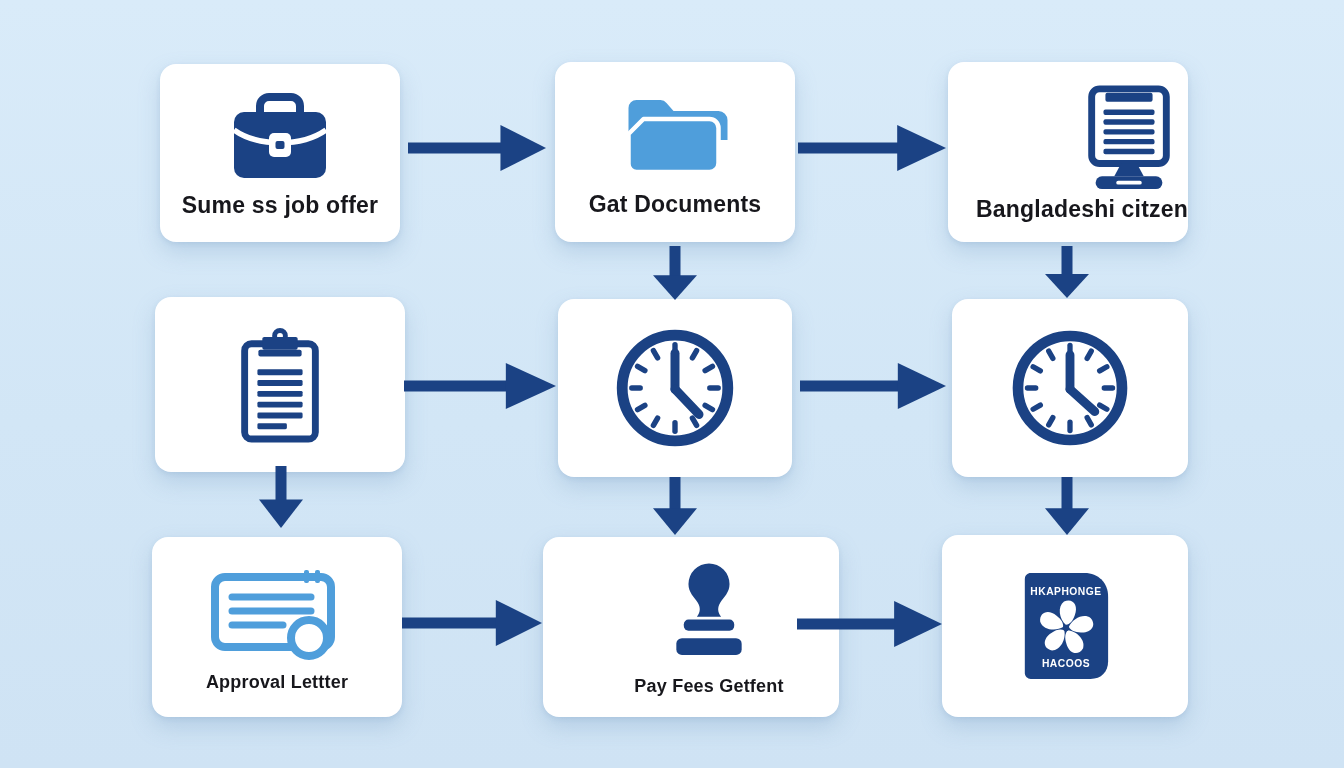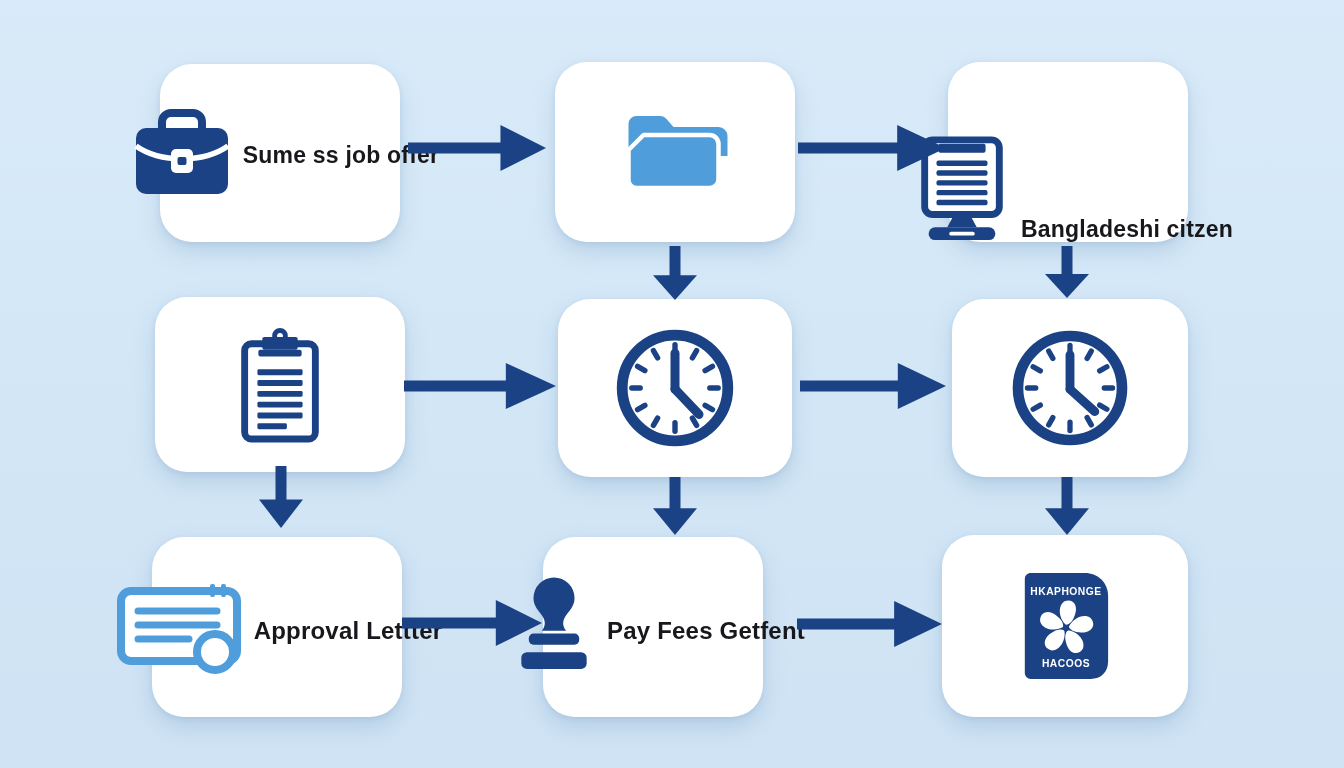--- a/index.html
+++ b/index.html
@@ -2,31 +2,31 @@
 <html><head>
 <meta charset="utf-8">
 <style>
   html,body{margin:0;padding:0;}
   body{font-family:"Liberation Sans","DejaVu Sans",sans-serif;}
   .stage{
     position:relative;width:1344px;height:768px;overflow:hidden;
     background:linear-gradient(180deg,#d9ebf9 0%,#d2e6f6 55%,#cfe3f4 100%);
   }
   .node{
-    position:absolute;background:#ffffff;border-radius:32px;
+    position:absolute;background:#ffffff;border-radius:16px;
     box-shadow:0 10px 22px rgba(110,150,190,0.28),0 2px 5px rgba(130,165,200,0.22);
-    display:flex;flex-direction:row;align-items:center;justify-content:center;
+    display:flex;flex-direction:column;align-items:center;justify-content:center;
   }
   .node .iconwrap{display:flex;align-items:center;justify-content:center;}
   .node .label{
     font-weight:700;color:#17171c;letter-spacing:.2px;line-height:1.1;
     text-align:center;white-space:nowrap;
   }
   .row1 .label{font-size:23px;margin-top:6px;}
-  .row3 .label{font-size:24px;margin-top:8px;}
+  .row3 .label{font-size:18px;margin-top:8px;}
   .arrow{position:absolute;}
   .arrow svg{display:block;width:100%;height:100%;}
   .navy{fill:#1b4284;}
 </style>
 </head>
 <body>
 
 <div class="stage">
 
   <div class="node row1" style="left:160px;top:64px;width:240px;height:178px;">
@@ -42,20 +42,21 @@
     <div class="label">Sume ss job offer</div>
   </div>
 
   <div class="node row1" style="left:555px;top:62px;width:240px;height:180px;">
     <div class="iconwrap">
       <svg width="128" height="100" viewBox="0 0 125 100">
         <path d="M16 54 V22 a8 8 0 0 1 8 -8 h24 a8 8 0 0 1 6 3 l7 8 h45 a9 9 0 0 1 9 9 v20 z" fill="#4f9edb"></path>
         <path d="M31 33 L16 48 v30 a8 8 0 0 0 8 8 h73 a9 9 0 0 0 9 -9 V42 a9 9 0 0 0 -9 -9 z" fill="#4f9edb" stroke="#ffffff" stroke-width="4.5" stroke-linejoin="round"></path>
       </svg>
     </div>
+    <div class="label">Gat Documents</div>
   </div>
 
   <div class="node row1" style="left:948px;top:62px;width:240px;height:180px;align-items:flex-end;">
     <div class="iconwrap">
       <svg width="118" height="110" viewBox="0 0 120 112">
         <rect x="22" y="8" width="76" height="76" rx="8" fill="#ffffff" stroke="#1b4284" stroke-width="7"></rect>
         <rect x="36" y="12" width="48" height="9" rx="2" fill="#1b4284"></rect>
         <rect x="34" y="29" width="52" height="5.5" rx="2" fill="#1b4284"></rect>
         <rect x="34" y="39" width="52" height="5.5" rx="2" fill="#1b4284"></rect>
         <rect x="34" y="49" width="52" height="5.5" rx="2" fill="#1b4284"></rect>
@@ -148,21 +149,21 @@
           <line x1="25" y1="36" x2="104" y2="36"></line>
           <line x1="25" y1="50" x2="104" y2="50"></line>
           <line x1="25" y1="64" x2="76" y2="64"></line>
         </g>
         <circle cx="102" cy="77" r="18" fill="#ffffff" stroke="#4f9edb" stroke-width="8"></circle>
       </svg>
     </div>
     <div class="label">Approval Lettter</div>
   </div>
 
-  <div class="node row3" style="left:543px;top:537px;width:220px;height:180px;">
+  <div class="node row3" style="left:543px;top:537px;width:260px;height:180px;padding-left:36px;">
     <div class="iconwrap">
       <svg width="106" height="112" viewBox="0 0 110 120">
         <path d="M55 7 a22 22 0 0 1 22 22 c0 9 -6 14 -10 20 c-3 5 -3 10 1 15 H42 c4 -5 4 -10 1 -15 c-4 -6 -10 -11 -10 -20 A22 22 0 0 1 55 7 z" fill="#1b4284"></path>
         <rect x="28" y="67" width="54" height="12" rx="5" fill="#1b4284"></rect>
         <rect x="20" y="87" width="70" height="18" rx="6" fill="#1b4284"></rect>
       </svg>
     </div>
     <div class="label">Pay Fees Getfent</div>
   </div>
 

